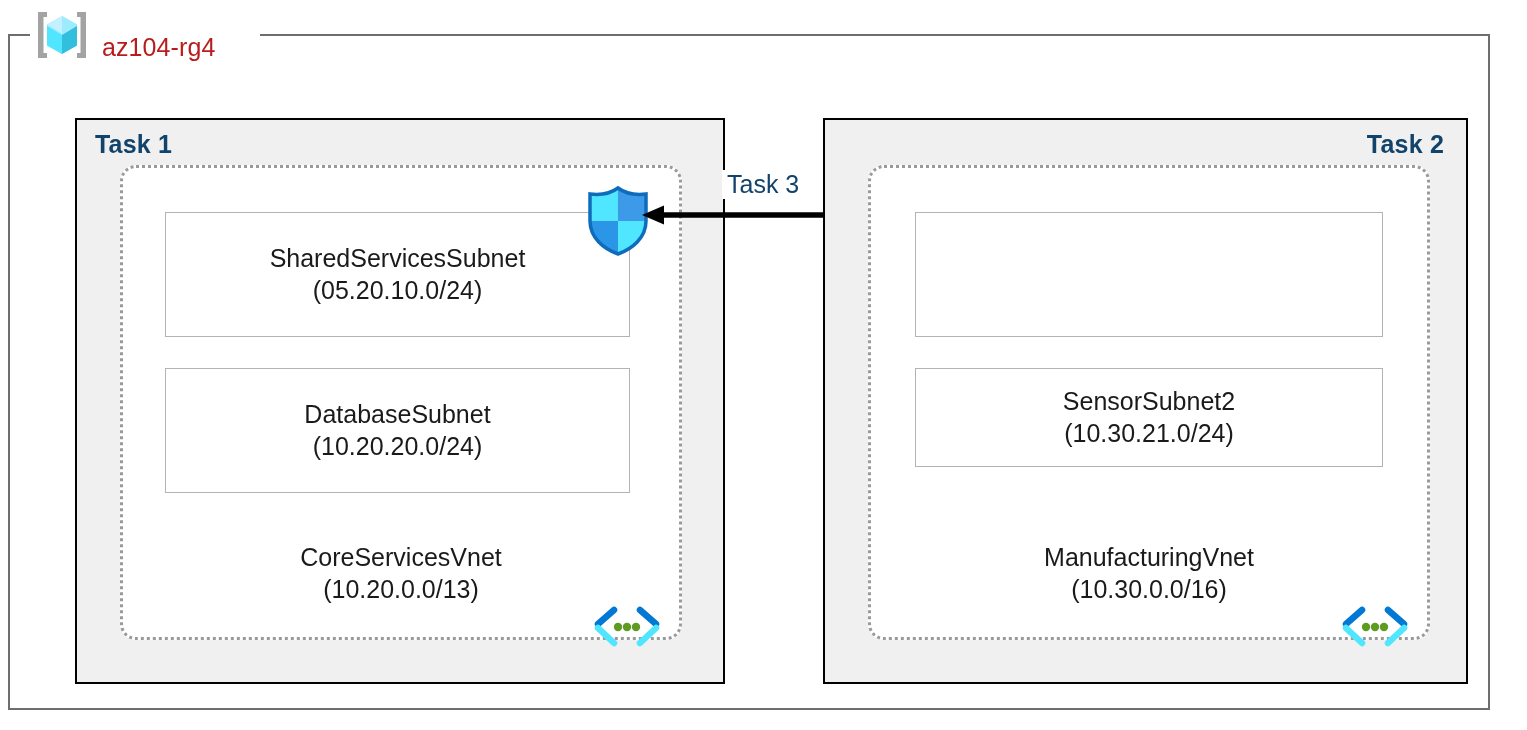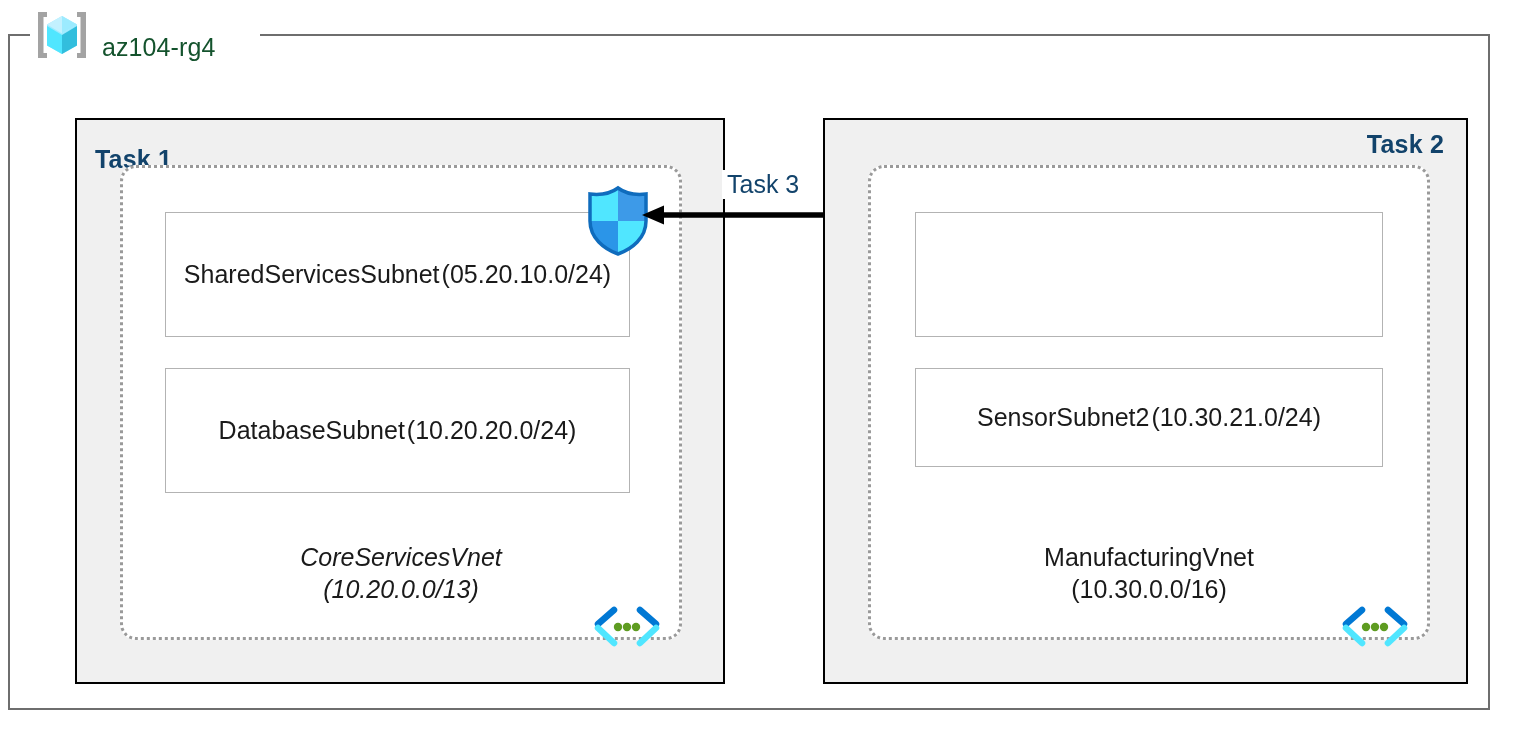--- a/index.html
+++ b/index.html
@@ -42,21 +42,21 @@
     position: absolute;
     left: 34px;
     top: 8px;
     display: flex;
     align-items: center;
     gap: 12px;
     height: 54px;
   }
   .rg-title-text {
     font-size: 25px;
-    color: #14532d;
+    color: #b91c1c;
     white-space: nowrap;
     letter-spacing: 0.1px;
     margin-top: 24px;
   }
 
   
   .task-box {
     position: absolute;
     background: #f0f0f0;
     border: 2.5px solid #000000;
@@ -66,42 +66,42 @@
   #task2-box { left: 823px; top: 118px; width: 645px; height: 566px; }
 
   .task-label {
     position: absolute;
     top: 10px;
     font-size: 25px;
     font-weight: bold;
     color: #12436b;
     letter-spacing: 0.2px;
   }
-  .task-label.left  { left: 18px; margin-top: 15px; }
+  .task-label.left  { left: 18px; }
   .task-label.right { right: 22px; text-align: center; }
 
   
   .vnet-box {
     position: absolute;
     background: #ffffff;
     border: 3px dotted #9a9a9a;
     border-radius: 16px;
     box-sizing: border-box;
   }
   #vnet1 { left: 120px; top: 165px; width: 562px; height: 475px; }
   #vnet2 { left: 868px; top: 165px; width: 562px; height: 475px; }
 
   
   .subnet-box {
     position: absolute;
     background: #ffffff;
     border: 1.5px solid #b3b3b3;
     box-sizing: border-box;
     display: flex;
-    flex-direction: row;
+    flex-direction: column;
     align-items: center;
     justify-content: center;
     gap: 2px;
   }
   .subnet-name, .subnet-cidr,
   .vnet-name, .vnet-cidr {
     font-size: 25px;
     color: #1a1a1a;
     line-height: 1.18;
     white-space: nowrap;
@@ -117,21 +117,21 @@
   
   .vnet-caption {
     position: absolute;
     width: 562px;
     text-align: center;
     display: flex;
     flex-direction: column;
     align-items: center;
     gap: 2px;
   }
-  #vnet1-caption { left: 120px; top: 543px; font-style: italic; }
+  #vnet1-caption { left: 120px; top: 543px; }
   #vnet2-caption { left: 868px; top: 543px; }
 
   
   .icon-abs { position: absolute; }
   #nsg-shield-icon      { left: 583px; top: 185px; width: 70px; height: 72px; }
   #peering-shield-icon  { left: 899px; top: 178px; width: 64px; height: 70px; }
   #vnet1-icon           { left: 592px; top: 606px; width: 70px; height: 42px; }
   #vnet2-icon           { left: 1340px; top: 606px; width: 70px; height: 42px; }
   #rg-cube-icon         { width: 56px; height: 52px; }
 

